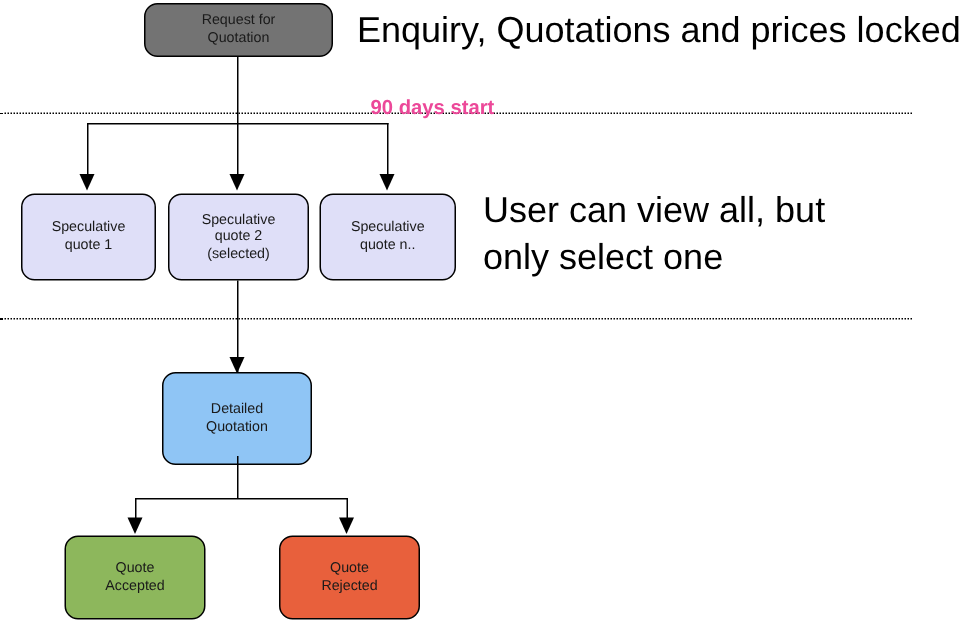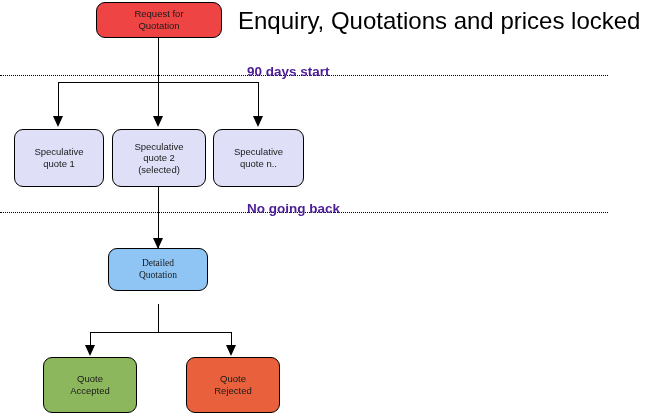--- a/index.html
+++ b/index.html
@@ -28,39 +28,38 @@
     align-items: center;
     justify-content: center;
     text-align: center;
     color: #1a1a1a;
     line-height: 1.22;
     white-space: pre-line;
   }
   .node-rfq {
     left: 96px;  top: 2px;
     width: 126px; height: 36px;
-    background: #ef4444;
+    background: #737373;
     font-size: 9.5px;
   }
   .node-spec {
     top: 129px;
     height: 58px;
     background: #dfdff8;
     font-size: 9.5px;
   }
   .node-spec1 { left: 14px;  width: 90px; }
   .node-spec2 { left: 112px; width: 94px; }
   .node-spec3 { left: 213px; width: 91px; }
 
   .node-detail {
     left: 108px; top: 248px;
-    width: 100px; height: 43px;
+    width: 100px; height: 62px;
     background: #8fc5f5;
     font-size: 9.5px;
-    font-family: Liberation Serif, serif;
   }
   .node-accept {
     left: 43px; top: 357px;
     width: 94px; height: 56px;
     background: #8db75c;
     font-size: 9.5px;
   }
   .node-reject {
     left: 186px; top: 357px;
     width: 94px; height: 56px;
@@ -92,21 +91,21 @@
     position: absolute;
     left: 0;
     width: 608px;
     height: 0;
     border-top: 1.6px dotted #000000;
   }
   .rule-label {
     position: absolute;
     font-weight: bold;
     font-size: 13.5px;
-    color: #4c1d95;
+    color: #ec4899;
     background: transparent;
     white-space: nowrap;
   }
 
   
   .annotation {
     position: absolute;
     font-size: 24px;
     color: #000000;
     line-height: 1.28;
@@ -137,25 +136,26 @@
   <div class="arrowhead" style="left:253px; top:116px;"></div>
 
   <div class="node node-spec node-spec1">Speculative
 quote 1</div>
   <div class="node node-spec node-spec2">Speculative
 quote 2
 (selected)</div>
   <div class="node node-spec node-spec3">Speculative
 quote n..</div>
 
+  <div class="annotation" style="left:322px; top:126px;">User can view all, but
+only select one</div>
 
   <div class="vline" style="left:158px; top:187px; height:61px;"></div>
 
   <div class="dotted-rule" style="top:212px;"></div>
-  <div class="rule-label" style="left:247px; top:201px;">No going back</div>
 
   <div class="arrowhead" style="left:153px; top:238px;"></div>
 
   <div class="node node-detail">Detailed
 Quotation</div>
 
 
   <div class="vline" style="left:158px; top:304px; height:28px;"></div>
   <div class="hline" style="left:90px; top:332px; width:142px;"></div>
   <div class="vline" style="left:90px;  top:332px; height:14px;"></div>

